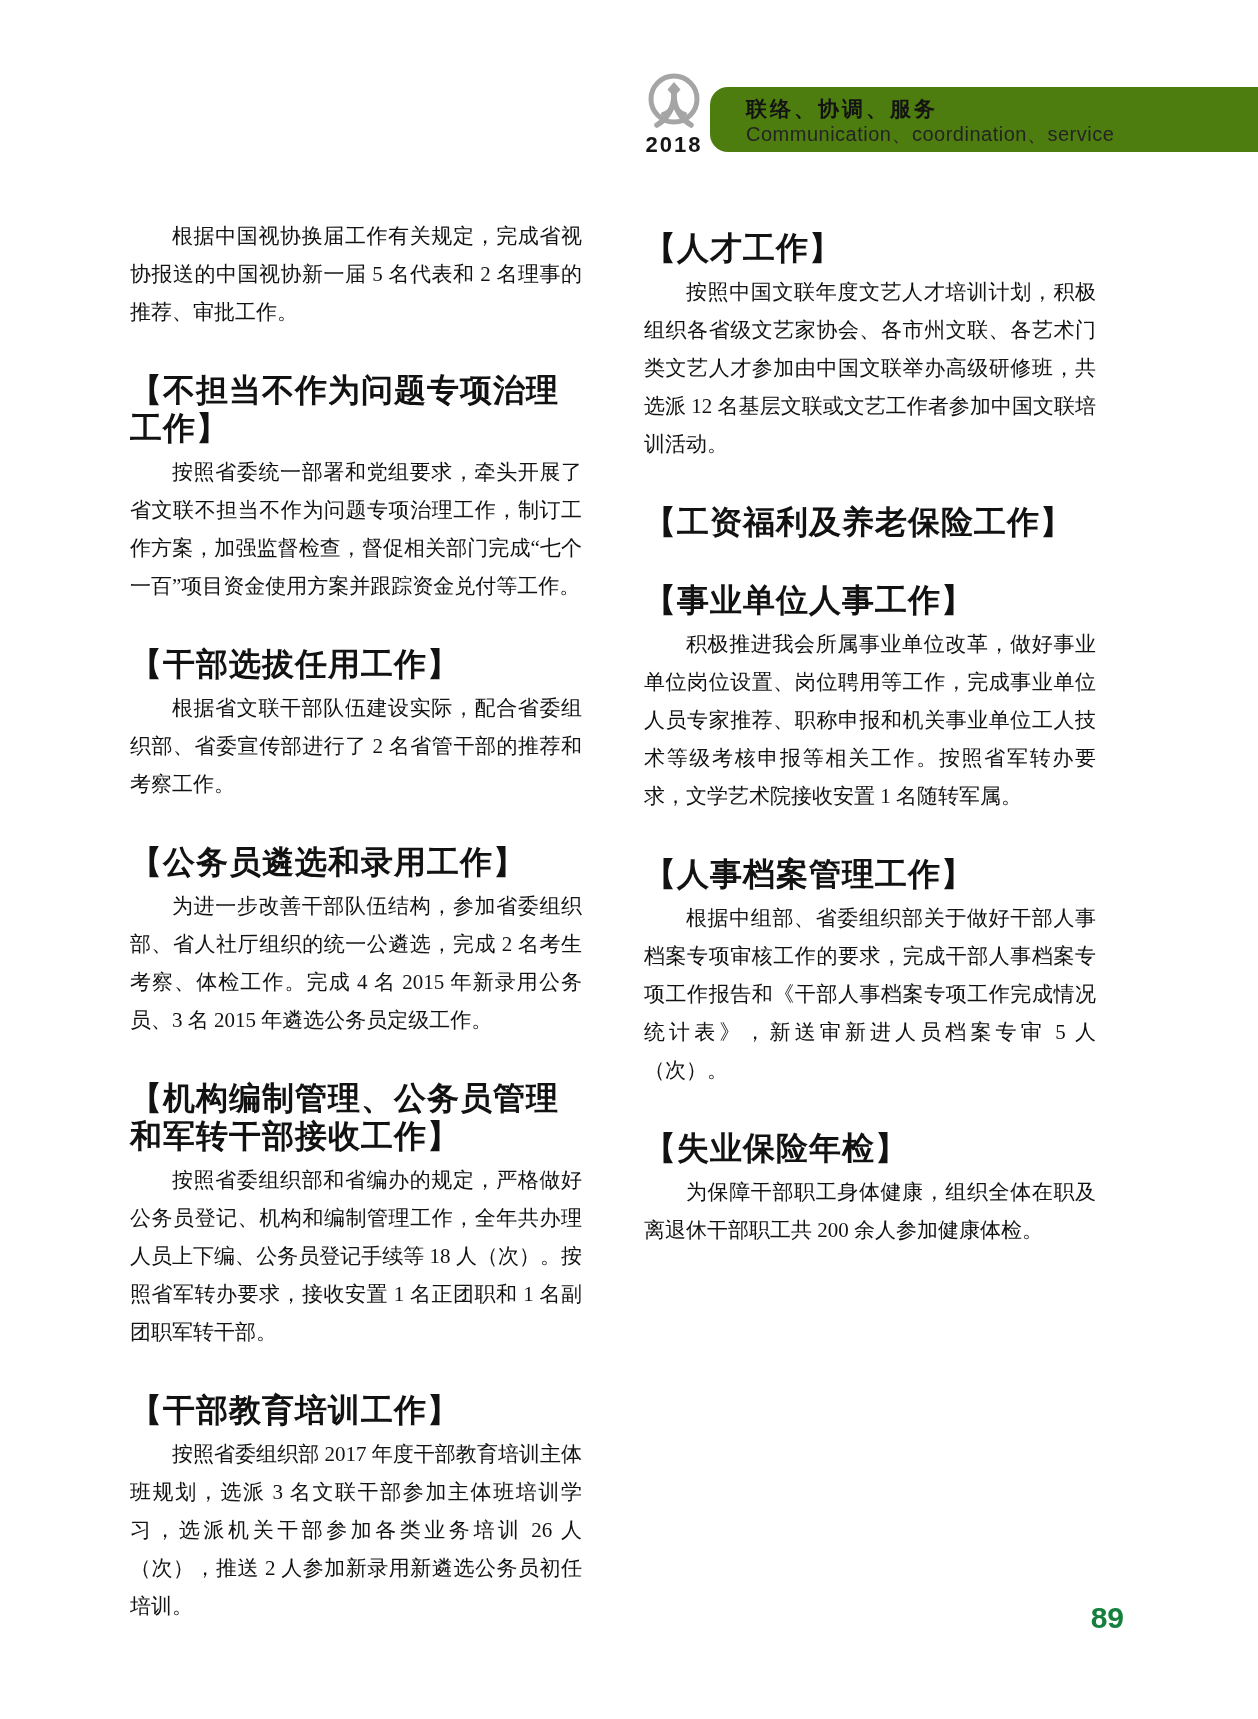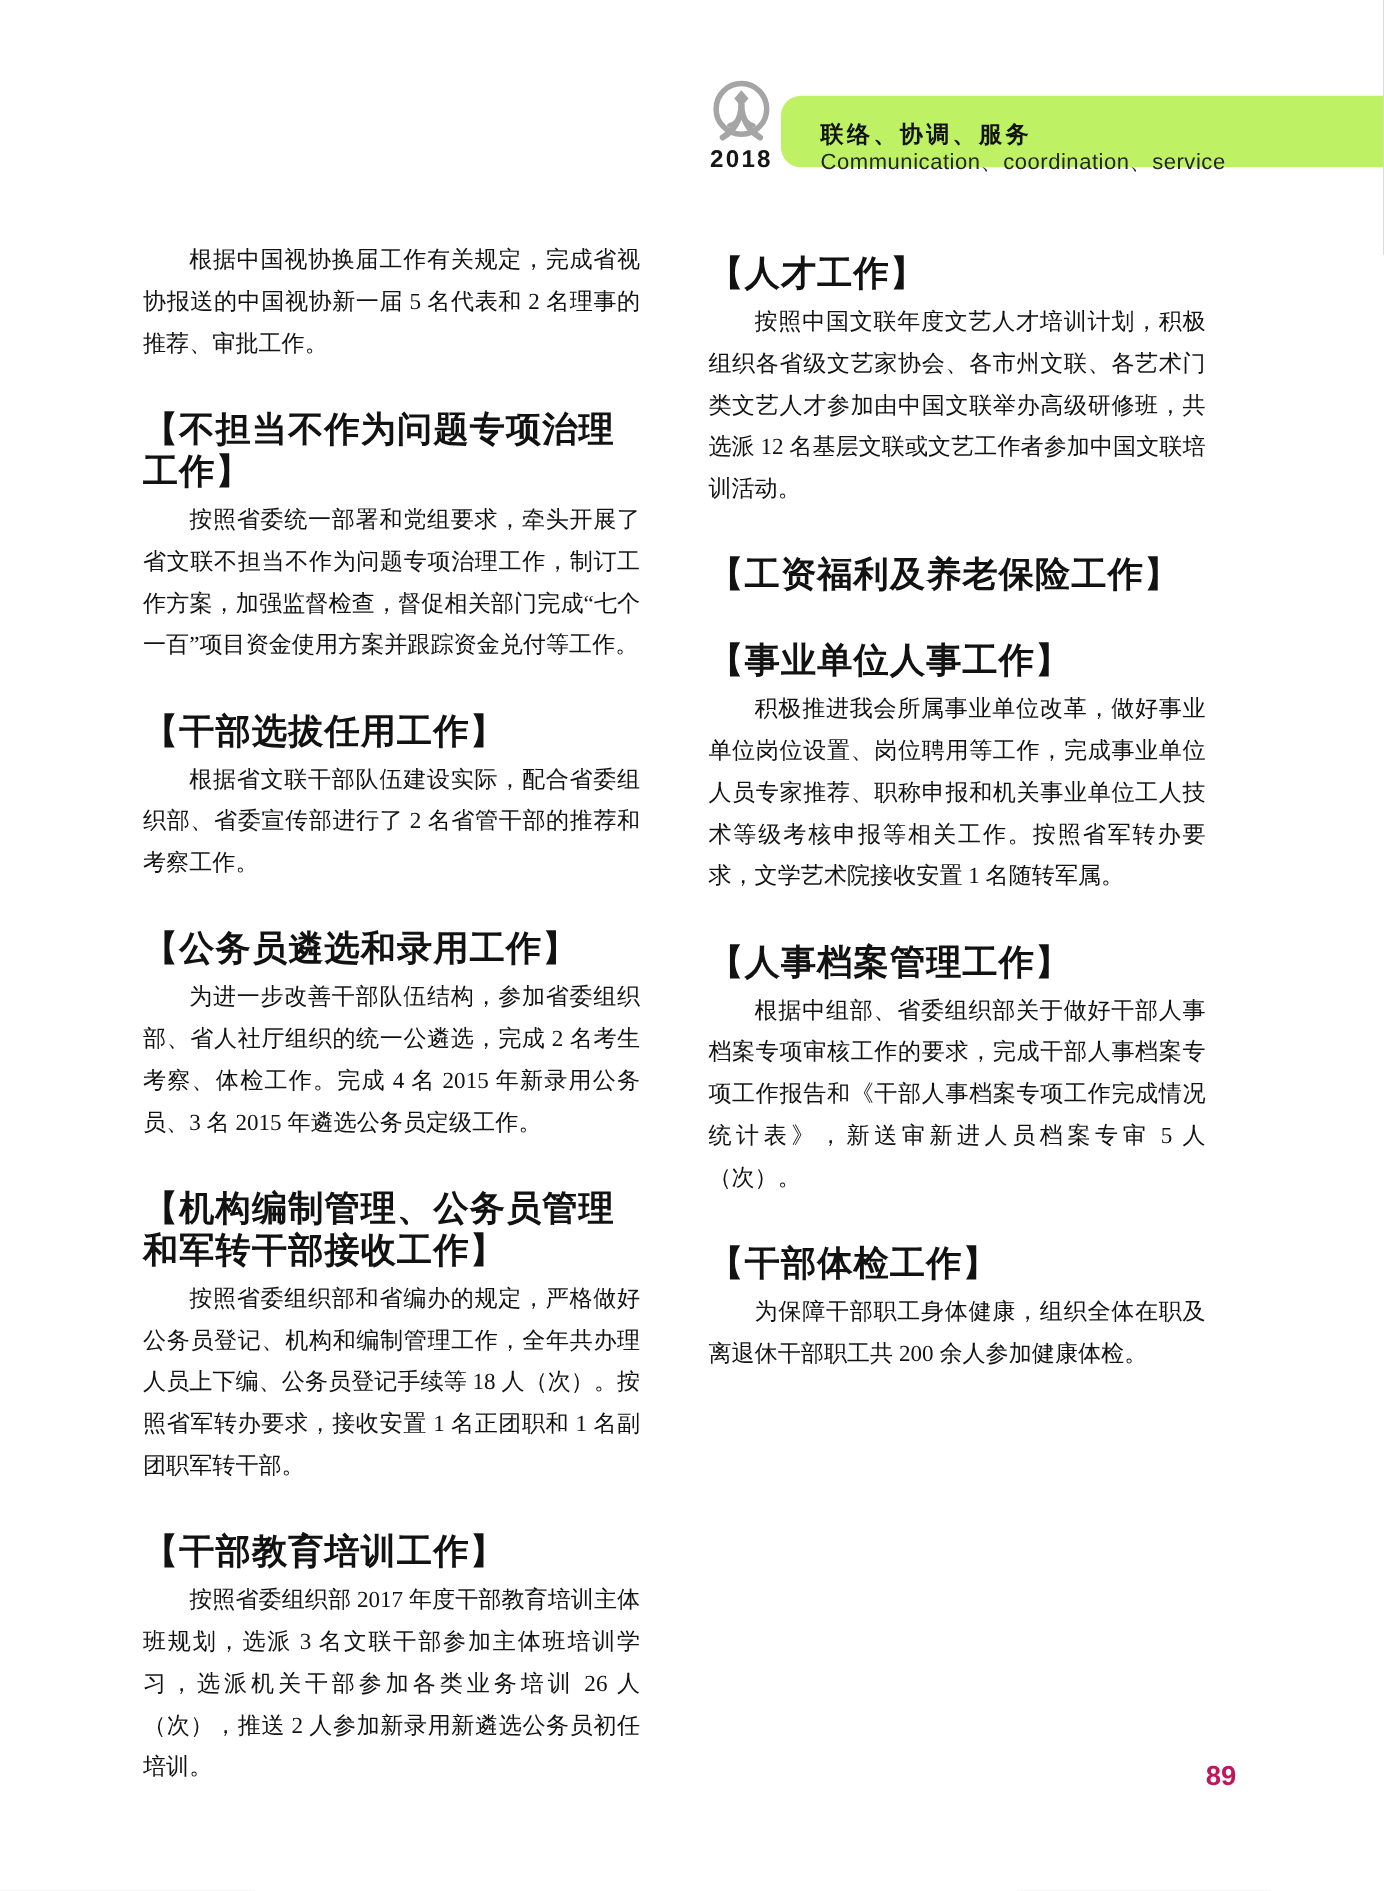--- a/index.html
+++ b/index.html
@@ -9,22 +9,22 @@
   }
   
   .logo-block{position:absolute;left:632px;top:72px;width:84px;text-align:center;}
   .logo-block svg{display:block;margin:0 auto;}
   .logo-year{
     font-family:"Liberation Sans", sans-serif;font-weight:bold;font-size:22px;
     letter-spacing:2px;color:#161616;margin-top:-4px;
   }
   .band{
     position:absolute;left:710px;top:87px;right:0;height:65px;
-    background:#bef264;border-radius:18px 0 0 18px;
-    box-sizing:border-box;padding:23px 0 0 36px;
+    background:#4d7c0f;border-radius:18px 0 0 18px;
+    box-sizing:border-box;padding:9px 0 0 36px;
   }
   .band-zh{
     font-family:"Liberation Sans", sans-serif;font-weight:bold;font-size:21px;
     letter-spacing:3px;color:#131313;line-height:26px;
   }
   .band-en{
     font-family:"Liberation Sans", sans-serif;font-size:20px;color:#242424;
     letter-spacing:0.5px;line-height:20px;margin-top:2px;
   }
   
@@ -36,21 +36,21 @@
   .col p{margin:0;text-indent:2em;}
   h2.sec{
     font-family:"Liberation Sans", sans-serif;font-weight:bold;
     font-size:32px;line-height:38px;letter-spacing:1px;
     margin:40px 0 6px 0;text-align:left;
   }
   h2.sec.first{margin-top:12px;}
   
   .page-num{
     position:absolute;top:1601px;right:134px;
-    font-family:"Liberation Sans", sans-serif;font-weight:bold;font-size:25px;color:#be185d;
+    font-family:"Liberation Sans", sans-serif;font-weight:bold;font-size:30px;color:#15803d;
   }
 </style>
 </head>
 <body>
 
 <div class="page">
 
   <div class="logo-block">
     <svg width="56" height="64" viewBox="0 0 56 64">
       <circle cx="28" cy="27" r="23" fill="none" stroke="#a5a5a5" stroke-width="5"></circle>
@@ -94,21 +94,21 @@
       <p>按照中国文联年度文艺人才培训计划，积极组织各省级文艺家协会、各市州文联、各艺术门类文艺人才参加由中国文联举办高级研修班，共选派 12 名基层文联或文艺工作者参加中国文联培训活动。</p>
 
       <h2 class="sec">【工资福利及养老保险工作】</h2>
 
       <h2 class="sec">【事业单位人事工作】</h2>
       <p>积极推进我会所属事业单位改革，做好事业单位岗位设置、岗位聘用等工作，完成事业单位人员专家推荐、职称申报和机关事业单位工人技术等级考核申报等相关工作。按照省军转办要求，文学艺术院接收安置 1 名随转军属。</p>
 
       <h2 class="sec">【人事档案管理工作】</h2>
       <p>根据中组部、省委组织部关于做好干部人事档案专项审核工作的要求，完成干部人事档案专项工作报告和《干部人事档案专项工作完成情况统计表》，新送审新进人员档案专审 5 人（次）。</p>
 
-      <h2 class="sec">【干部体检工作】</h2>
+      <h2 class="sec">【失业保险年检】</h2>
       <p>为保障干部职工身体健康，组织全体在职及离退休干部职工共 200 余人参加健康体检。</p>
     </div>
 
   </div>
 
   <div class="page-num">89</div>
 
 </div>
 
 </body></html>

